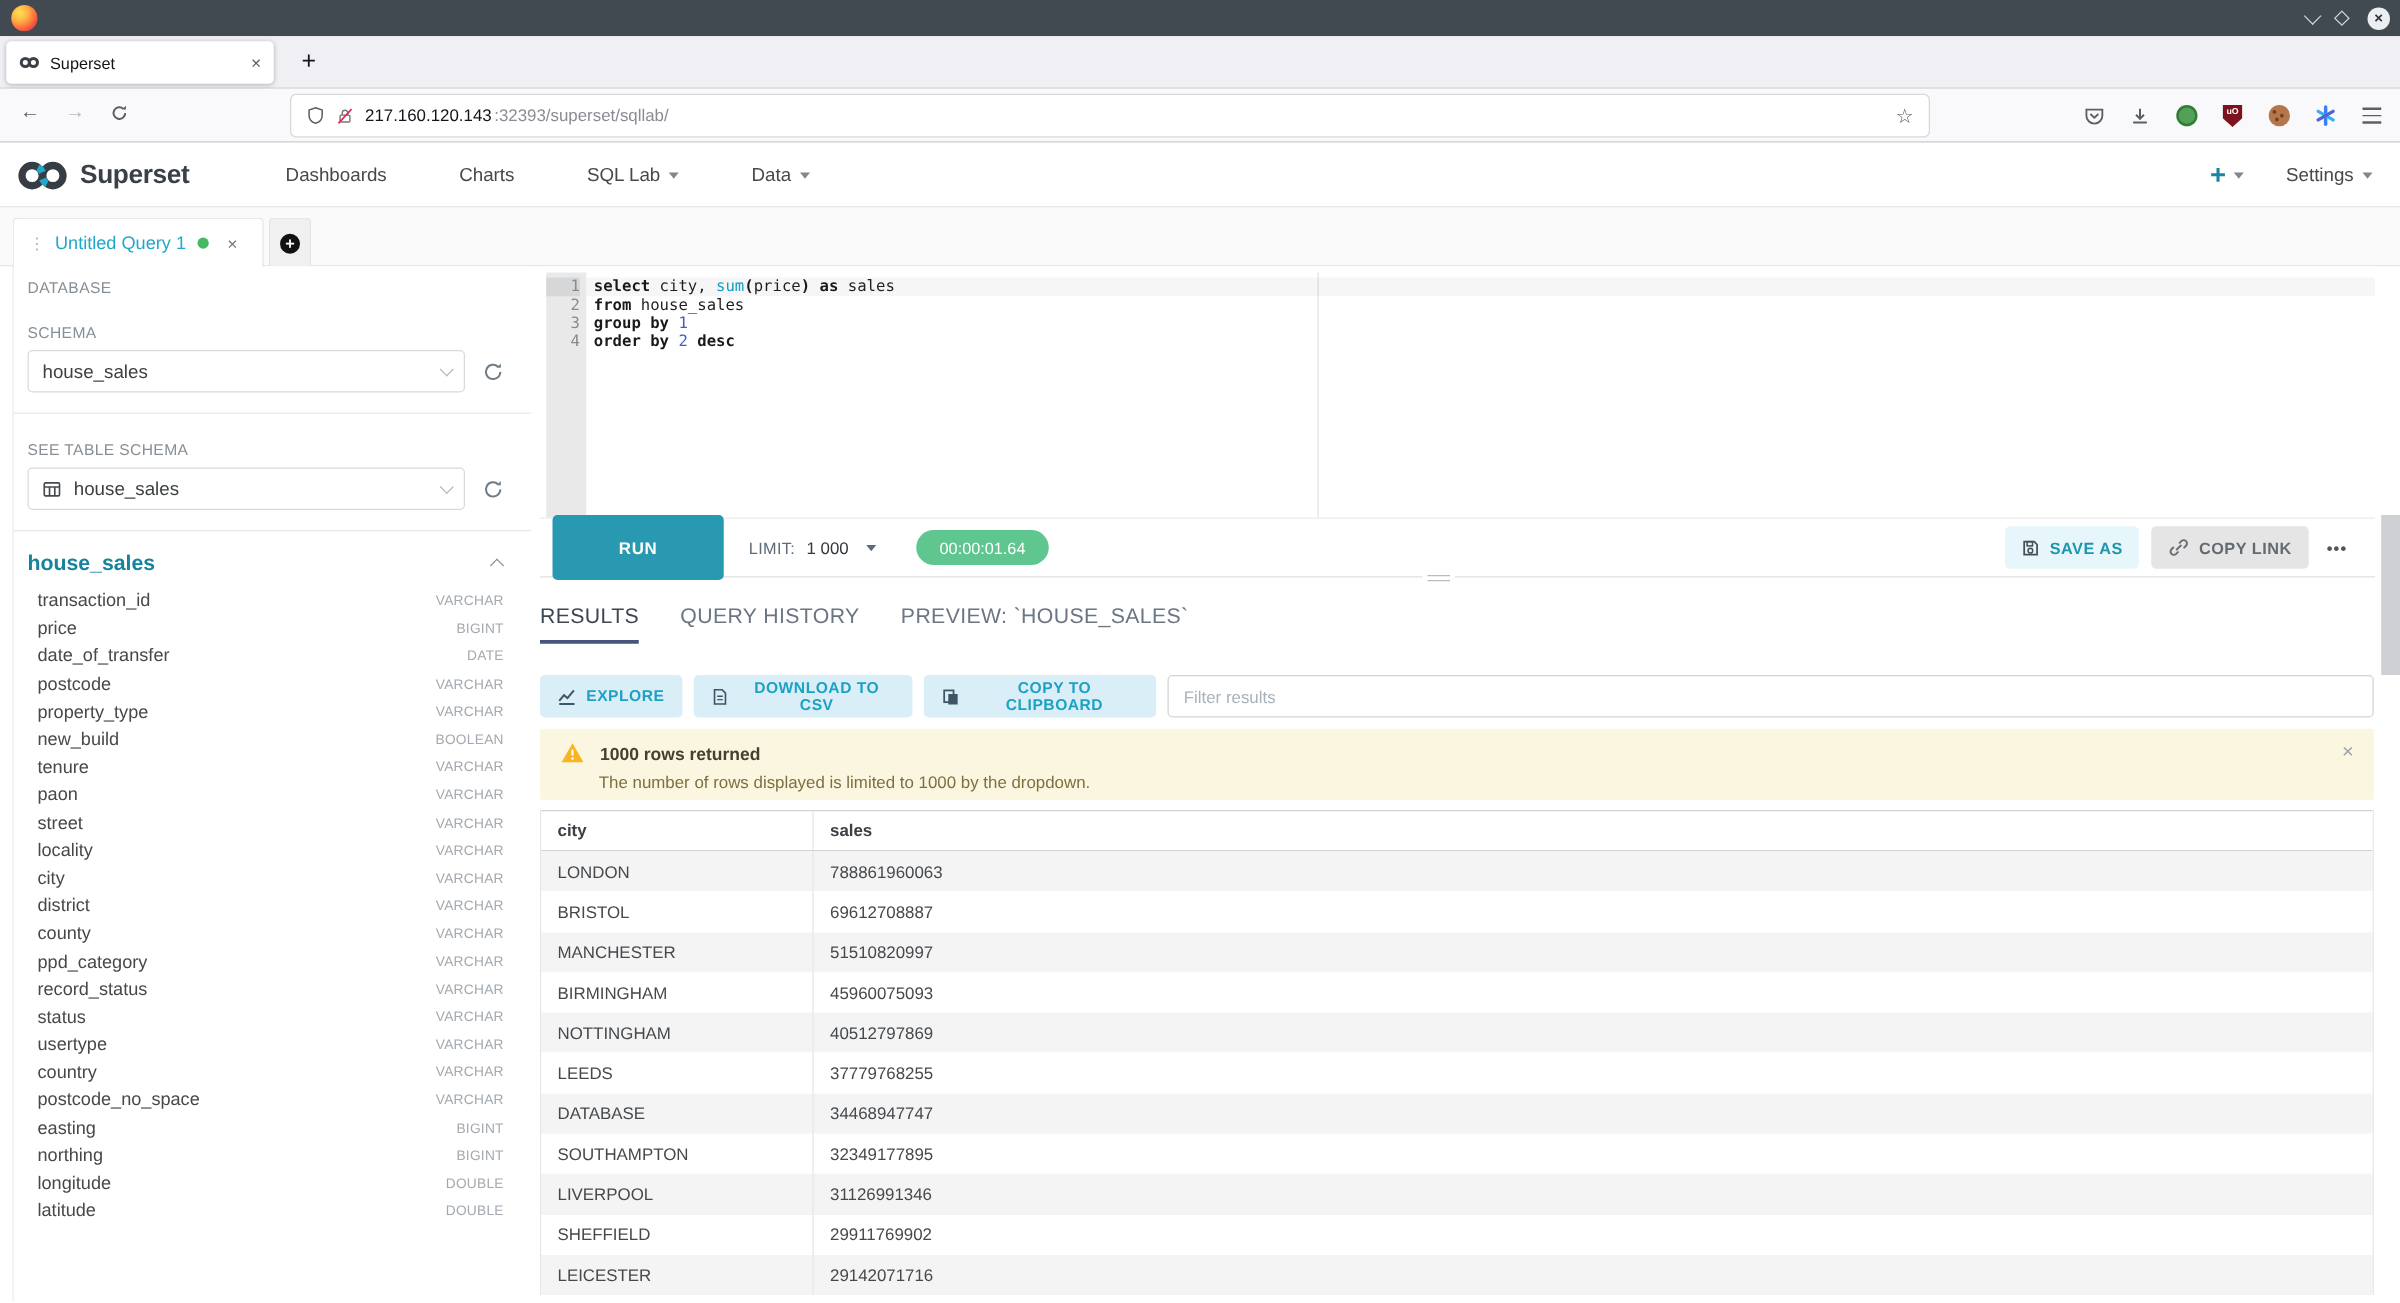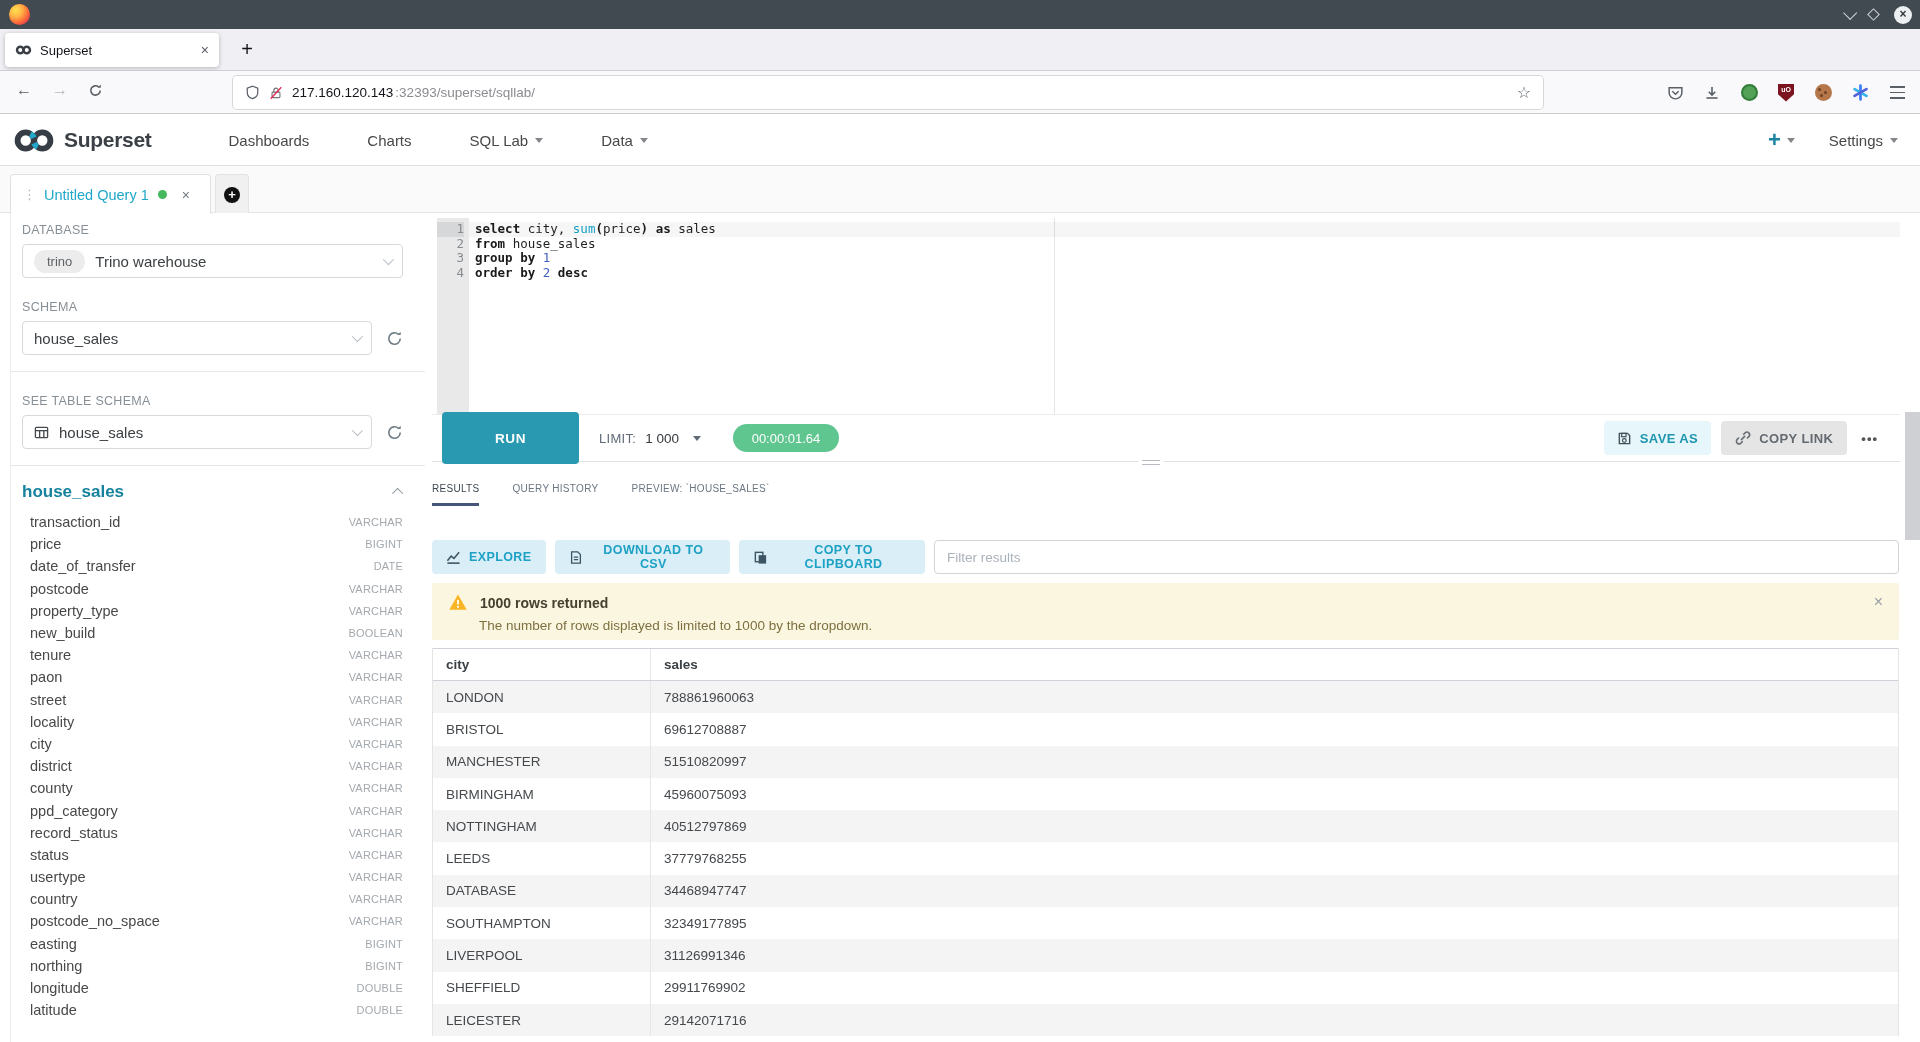--- a/index.html
+++ b/index.html
@@ -117,21 +117,21 @@
     letter-spacing:.4px; display:flex; align-items:center; gap:8px; font-family:"Liberation Sans",sans-serif;margin-left:28px; }
   .copylink-btn { height:34px; padding:0 14px; border:none; border-radius:4px; background:#e5e5e5; color:#646a70; font-size:13px; font-weight:bold;
     letter-spacing:.4px; display:flex; align-items:center; gap:8px; font-family:"Liberation Sans",sans-serif; }
   .more-btn { color:#555; font-size:13px; font-weight:bold; letter-spacing:1px; padding:0 4px; }
   .resize-grip { position:absolute; top:244px; left:706px; width:26px; height:11px; background:#fff; display:flex; flex-direction:column;
     justify-content:center; gap:2.5px; align-items:center; z-index:2; }
   .resize-grip i { width:18px; height:1.5px; background:#b8bcc2; }
 
   
   .res-tabs { position:absolute; top:270px; left:0; display:flex; gap:33px; }
-  .res-tab { font-size:10px; letter-spacing:.3px; color:#6b7683; padding-bottom:9px; border-bottom:3px solid transparent; }
+  .res-tab { font-size:17px; letter-spacing:.3px; color:#6b7683; padding-bottom:9px; border-bottom:3px solid transparent; }
   .res-tab.active { color:#3d4752; border-bottom-color:#46557c; }
 
   
   .res-actions { position:absolute; top:327px; left:0; right:1px; display:flex; gap:9px; align-items:center; }
   .act-btn { height:34px; padding:0 14px; border:none; border-radius:4px; background:#daeef7; color:#1da1c4; font-size:12.5px; font-weight:bold;
     letter-spacing:.4px; display:flex; align-items:center; gap:8px; font-family:"Liberation Sans",sans-serif; }
   .filter-input { margin-left:auto; width:998px; height:34px; border:1px solid #d0d4d9; border-radius:4px; padding:0 12px; font-size:13.5px;
     color:#33383d; font-family:"Liberation Sans",sans-serif; }
   .filter-input::placeholder { color:#aab2ba; }
 
@@ -292,25 +292,20 @@
       <span class="qtab-dot"></span>
       <span class="qtab-close">×</span>
     </div>
     <div class="qtab-add">
       <span class="plus-circle">+</span>
     </div>
   </div>
 
   <div class="sidebar">
     <div class="sb-label">DATABASE</div>
-    <div class="sb-select">
-      <span class="pill">trino</span>
-      <span class="val">Trino warehouse</span>
-      <span class="chev"></span>
-    </div>
 
     <div class="sb-label mt">SCHEMA</div>
     <div class="sel-row">
       <div class="sb-select">
         <span class="val">house_sales</span>
         <span class="chev"></span>
       </div>
       <svg width="17" height="17" viewBox="0 0 16 16">
         <path d="M13.4 8a5.4 5.4 0 1 1-1.7-3.9" fill="none" stroke="#6f7c85" stroke-width="1.5"></path>
         <path d="M13.8 1.6v3.2h-3.2z" fill="#6f7c85"></path>

